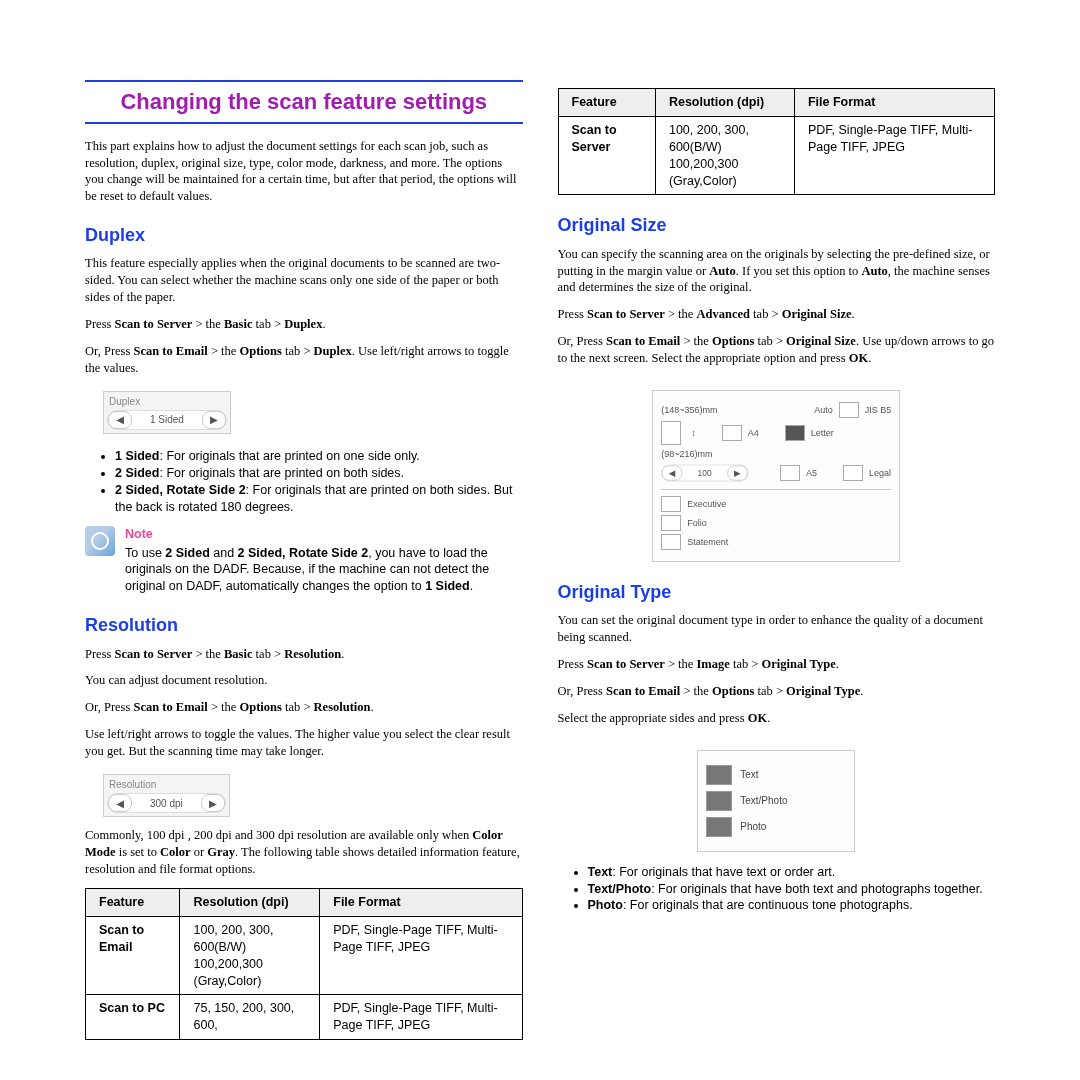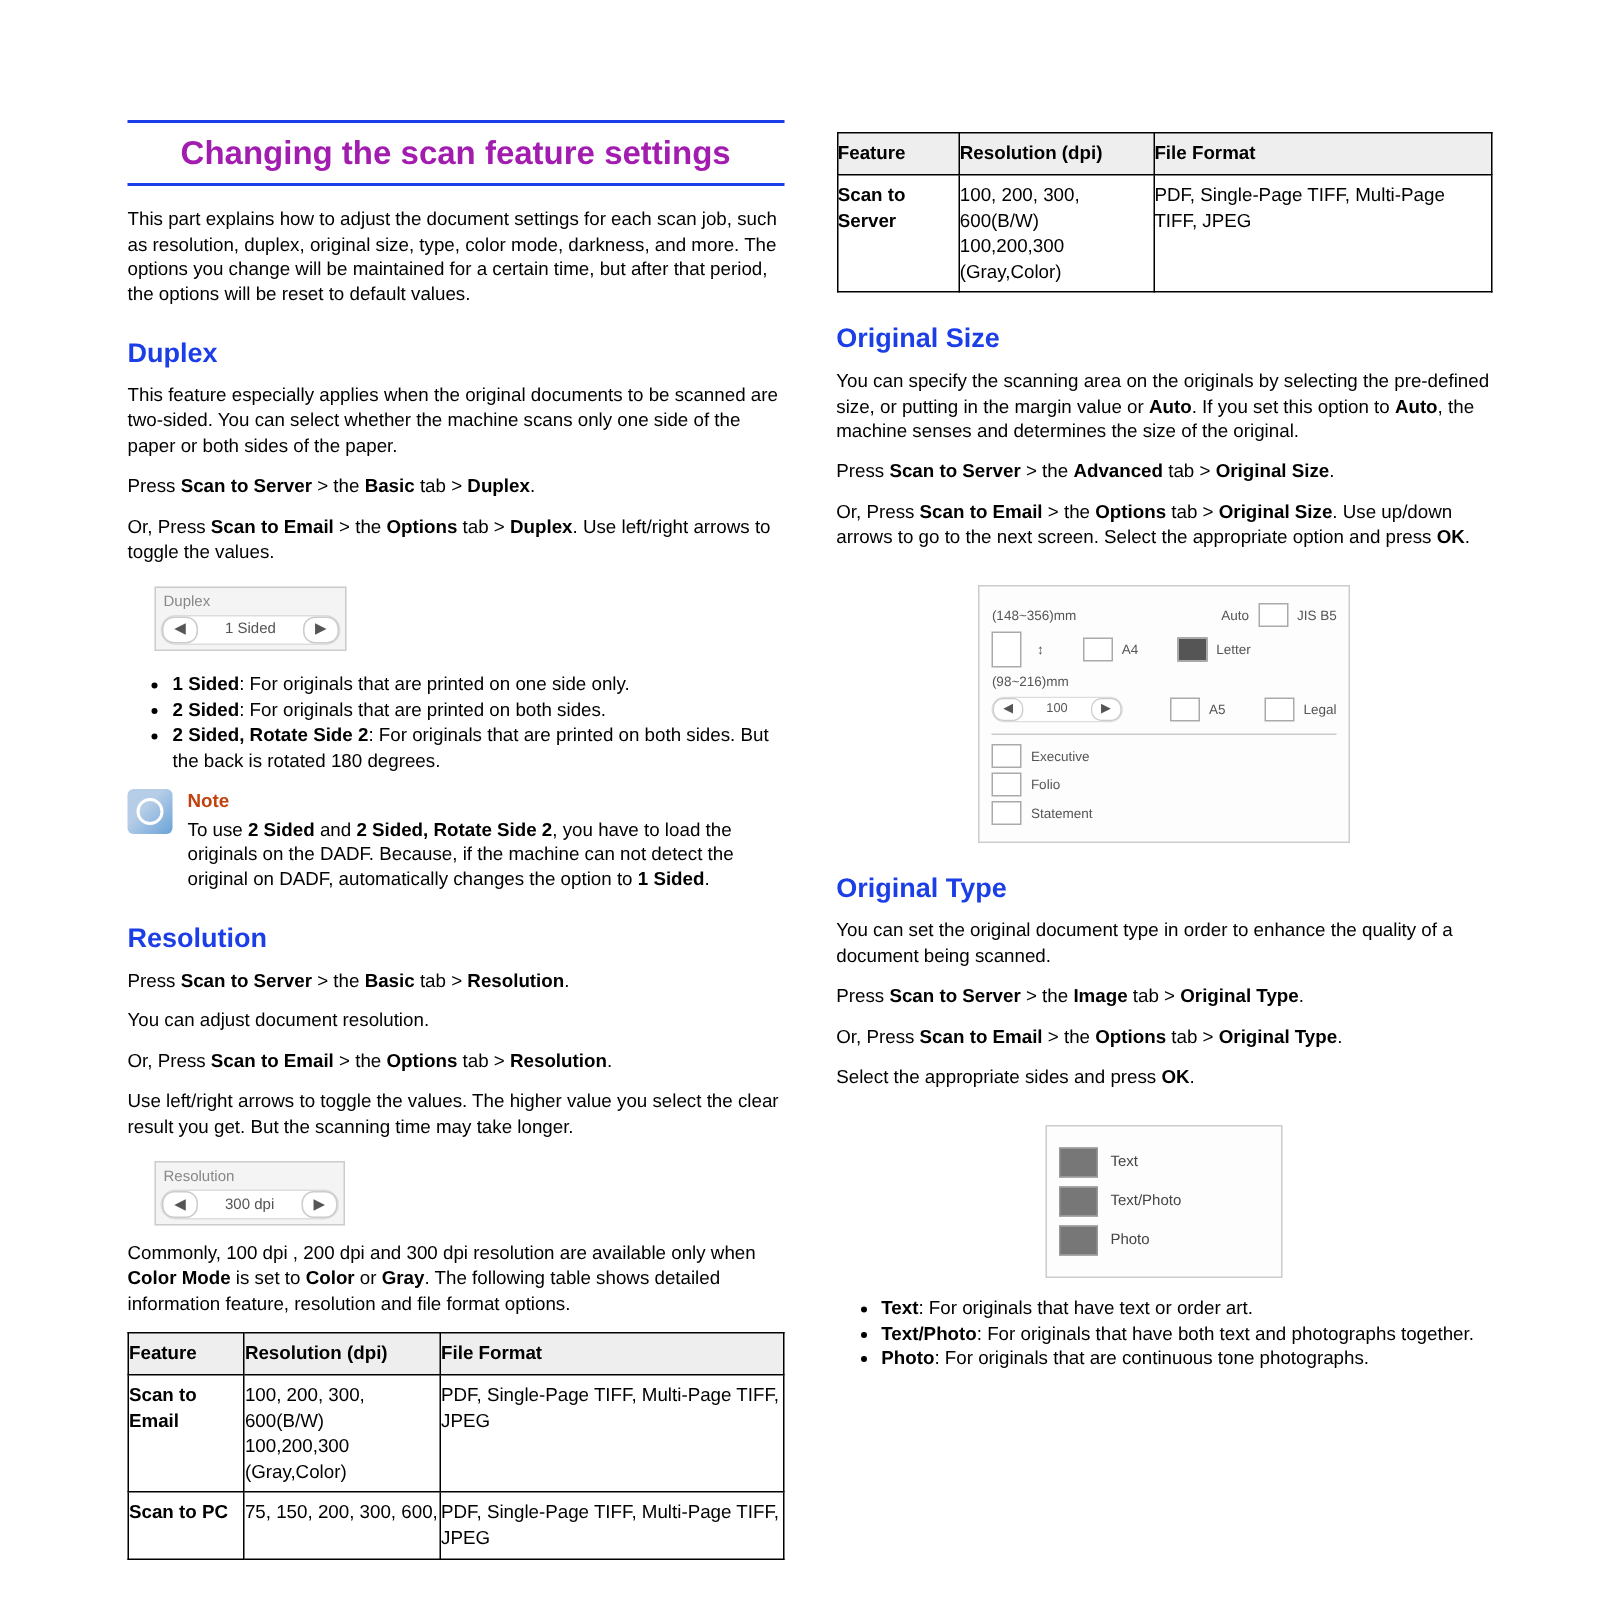--- a/index.html
+++ b/index.html
@@ -26,36 +26,36 @@
     border-bottom: 2.5px solid #1c3ee6;
     padding: 5px 0;
     margin: 0 0 14px 0;
   }
   .h2 {
     color: #1c3ee6;
     font-size: 18px;
     font-weight: bold;
     margin: 18px 0 8px 0;
   }
-  p { margin: 0 0 10px 0; }
+  p { margin: 0 0 10px 0; font-family: Liberation Serif, serif; }
   .bold { font-weight: bold; }
   ul.bullets { margin: 4px 0 10px 0; padding-left: 30px; }
   ul.bullets li { margin: 0 0; }
   .note-box { display: flex; gap: 10px; margin: 8px 0 6px 0; }
   .note-icon {
     width: 30px; height: 30px; flex: 0 0 30px;
     border-radius: 4px;
     background: linear-gradient(135deg, #b5cde7 40%, #6aa2d8 100%);
     position: relative;
   }
   .note-icon::after{
     content:""; position:absolute; width:14px;height:14px;border:2px solid #fff;border-radius:50%;
     left:6px; top:6px;
   }
-  .note-title { color: #c2410c; font-weight: bold; margin-bottom: 2px; }
+  .note-title { color: #ec4899; font-weight: bold; margin-bottom: 2px; }
   .widget {
     border: 1px solid #ccc;
     background: #f4f4f4;
     display: inline-block;
     padding: 3px;
     margin: 4px 0 10px 18px;
   }
   .widget-title { font-size: 10px; color: #888; padding: 0 2px 2px 2px; }
   .stepper { display: flex; align-items: center; background: #fff; border: 1px solid #ddd; border-radius: 10px; }
   .step-btn {
@@ -64,21 +64,21 @@
   }
   .step-val { font-size: 10px; padding: 0 18px; color:#555;}
   table.feat {
     border-collapse: collapse;
     width: 100%;
     margin: 8px 0;
     font-size: 12.5px;
   }
   table.feat th, table.feat td {
     border: 1px solid #000;
-    padding: 5px 0;
+    padding: 5px 13px;
     text-align: left;
     vertical-align: top;
   }
   table.feat th { background: #eee; font-weight: bold; }
   table.feat td:first-child { font-weight: bold; }
   .panel {
     display: block;
     margin: 23px auto 12px auto;
     border: 1px solid #ccc;
     background: #fdfdfd;

